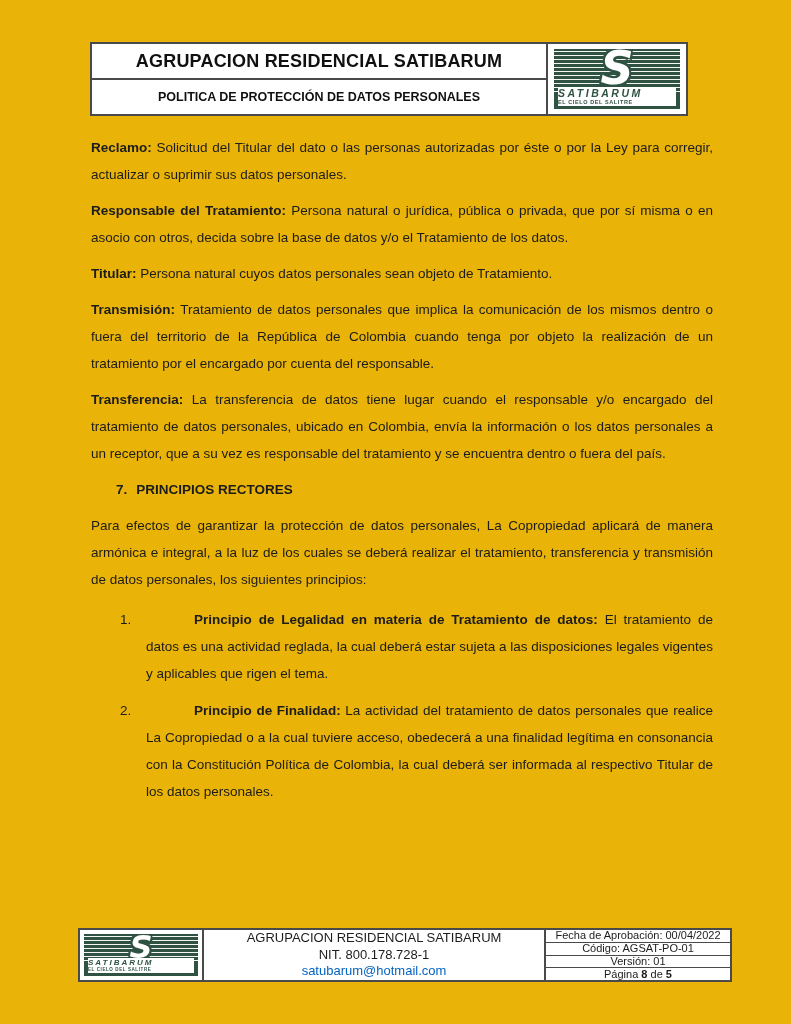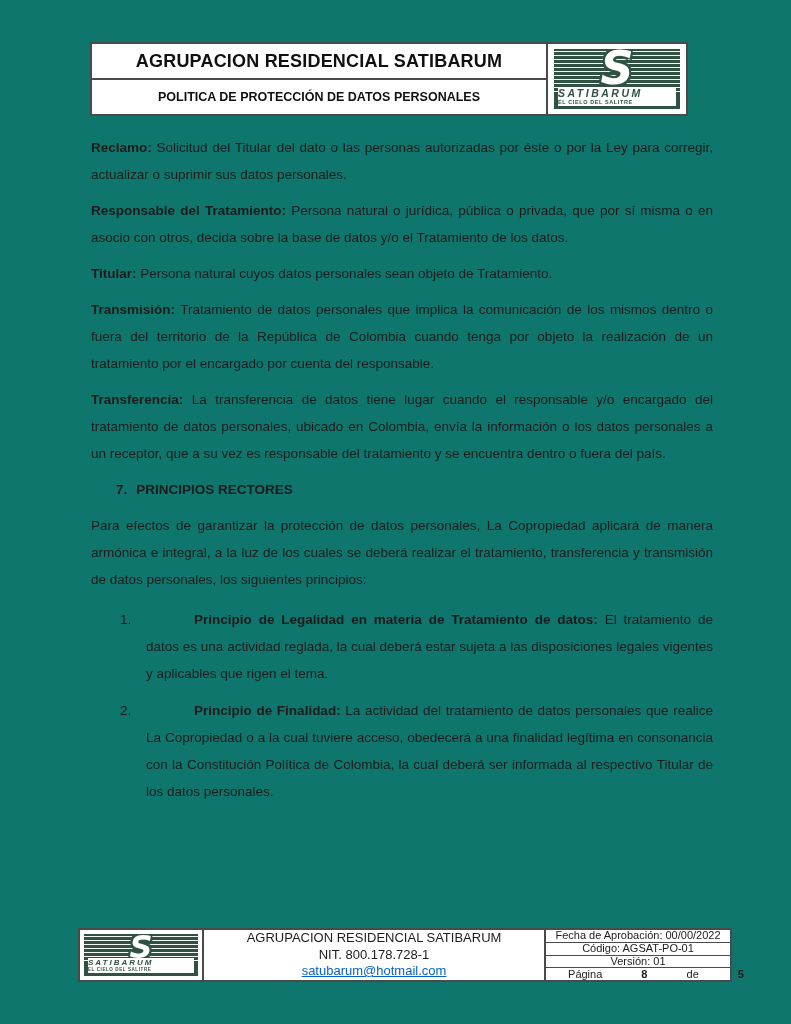--- a/index.html
+++ b/index.html
@@ -8,21 +8,21 @@
     --text:#1c1c1c;
     --border-gray:#4a4a4a;
   }
   *{box-sizing:border-box;margin:0;padding:0;}
   html,body{background:#ffffff;}
   body{
     width:791px;height:1024px;position:relative;
     font-family:"Liberation Sans","DejaVu Sans",sans-serif;
     color:var(--text);
   }
-  .page{position:absolute;inset:0;background:#0f766e;overflow:hidden;}
+  .page{position:absolute;inset:0;background:#eab308;overflow:hidden;}
 
   
   .header{
     position:absolute;left:90px;top:42px;width:598px;height:74px;
     border:2px solid var(--border-gray);display:flex;background:#fff;
   }
   .header-left{flex:1;display:flex;flex-direction:column;}
   .header-title-row{
     height:36px;border-bottom:2px solid var(--border-gray);
     display:flex;align-items:center;justify-content:center;
@@ -95,29 +95,29 @@
     border:2px solid var(--border-gray);display:flex;background:#fff;
   }
   .footer-logo-cell{
     width:122px;flex:none;display:flex;align-items:center;justify-content:center;
   }
   .footer-center{
     flex:1;border-left:2px solid var(--border-gray);border-right:2px solid var(--border-gray);
     display:flex;flex-direction:column;align-items:center;justify-content:center;
     font-size:13px;line-height:16.5px;text-align:center;
   }
-  .footer-email{color:var(--link-blue);text-decoration:underline;cursor:pointer;}
+  .footer-email{color:var(--link-blue);cursor:pointer;}
   .footer-meta{width:184px;flex:none;display:flex;flex-direction:column;}
   .meta-row{
     flex:1;display:flex;align-items:center;justify-content:center;
     font-size:11px;line-height:1;border-bottom:1.5px solid var(--border-gray);
   }
   .meta-row:last-child{border-bottom:none;}
   .meta-row b{font-weight:bold;}
-  .pagina-parts span,.pagina-parts b{white-space:pre;margin-left:36px;}
+  .pagina-parts span,.pagina-parts b{white-space:pre;}
 </style>
 </head>
 <body>
 
 <div class="page">
 
   <div class="header">
     <div class="header-left">
       <div class="header-title-row">AGRUPACION RESIDENCIAL SATIBARUM</div>
       <div class="header-subtitle-row">POLITICA DE PROTECCIÓN DE DATOS PERSONALES</div>
@@ -177,21 +177,21 @@
           <div class="logo-tagline">EL CIELO DEL SALITRE</div>
         </div>
       </div>
     </div>
     <div class="footer-center">
       <div>AGRUPACION RESIDENCIAL SATIBARUM</div>
       <div>NIT. 800.178.728-1</div>
       <a class="footer-email">satubarum@hotmail.com</a>
     </div>
     <div class="footer-meta">
-      <div class="meta-row">Fecha de Aprobación: 00/00/2022</div>
+      <div class="meta-row">Fecha de Aprobación: 00/04/2022</div>
       <div class="meta-row">Código: AGSAT-PO-01</div>
       <div class="meta-row">Versión: 01</div>
       <div class="meta-row pagina-parts">
         <span>Página </span>
           <b>8</b>
           <span> de </span>
           <b>5</b>
       </div>
     </div>
   </div>

